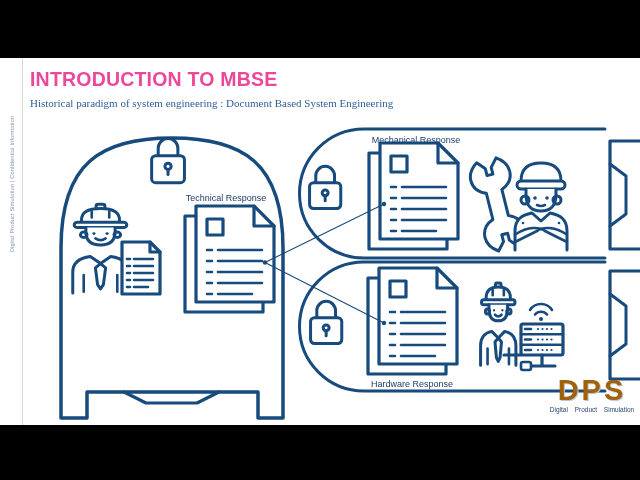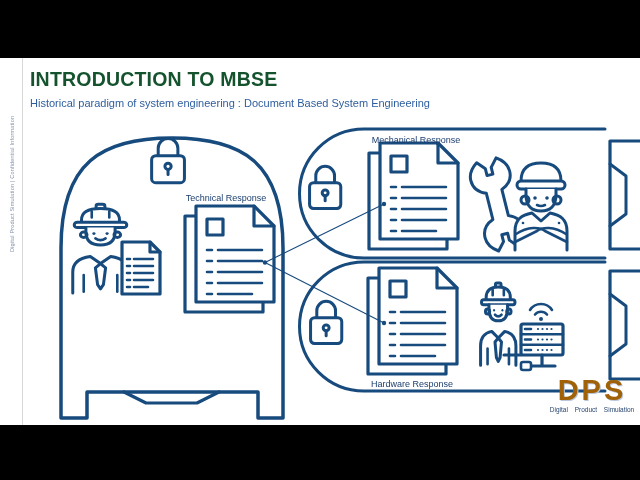--- a/index.html
+++ b/index.html
@@ -6,22 +6,22 @@
   .stage{position:relative;width:640px;height:480px;background:#000;overflow:hidden;
          font-family:"Liberation Sans",sans-serif;}
   .letterbox{position:absolute;left:0;width:640px;background:#000;}
   .letterbox.top{top:0;height:58px;}
   .letterbox.bottom{top:425px;height:55px;}
   .slide{position:absolute;left:0;top:58px;width:640px;height:367px;background:#fff;}
   .rule{position:absolute;left:22px;top:0;width:1px;height:367px;background:#d9d9d9;}
   .watermark{position:absolute;left:9px;top:252px;transform-origin:0 0;transform:rotate(-90deg);
              white-space:nowrap;font-size:5.5px;color:#8494ae;letter-spacing:.2px;}
   .title{position:absolute;left:30px;top:10px;font-size:19.5px;font-weight:bold;
-         color:#14532d;letter-spacing:.2px;}
-  .subtitle{position:absolute;left:30px;top:39px;font-size:11px;color:#2e5d9e;}
+         color:#ec4899;letter-spacing:.2px;}
+  .subtitle{position:absolute;left:30px;top:39px;font-size:11px;color:#2e5d9e;font-family:Liberation Serif, serif;}
   svg.diagram{position:absolute;left:0;top:0;width:640px;height:480px;}
   svg.diagram path,svg.diagram rect,svg.diagram circle,svg.diagram line,svg.diagram polyline{
     stroke:#174a7d;stroke-width:3;fill:none;stroke-linecap:round;stroke-linejoin:round;
     vector-effect:non-scaling-stroke;}
   svg.diagram .fw{fill:#fff;}
   svg.diagram .dot{fill:#174a7d;stroke:none;}
   svg.diagram .w35{stroke-width:3.5;}
   svg.diagram .w32{stroke-width:3.2;}
   svg.diagram .w26{stroke-width:2.6;}
   svg.diagram .thin{stroke-width:1.1;}

